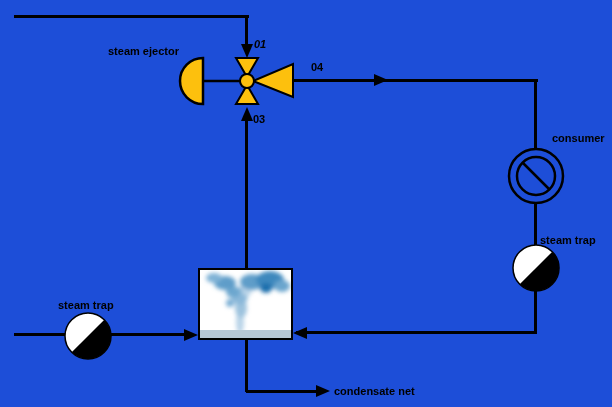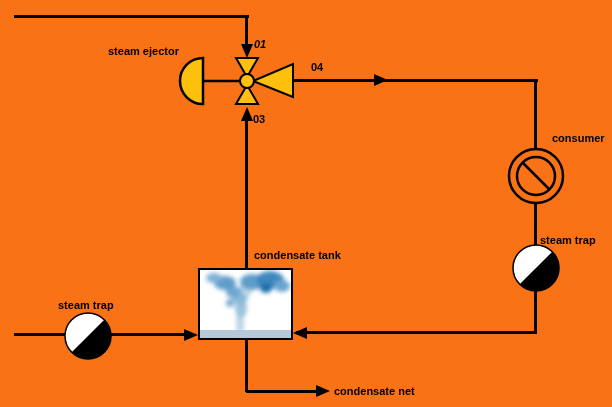--- a/index.html
+++ b/index.html
@@ -1,19 +1,19 @@
 <!DOCTYPE html>
 <html><head>
 <meta charset="utf-8">
 <style>
   html,body{margin:0;padding:0;}
   .stage{
     position:relative;
     width:612px;height:407px;
-    background:#f97316;
+    background:#1d4ed8;
     font-family:"Liberation Sans",sans-serif;
     overflow:hidden;
   }
   .pipe{position:absolute;background:#000;}
   .lbl{
     position:absolute;
     font-size:11px;font-weight:bold;color:#000;
     white-space:nowrap;line-height:12px;
   }
   .arr{position:absolute;width:0;height:0;}
@@ -101,17 +101,16 @@
       <rect x="0" y="60" width="91" height="8" fill="#b7c8d6"></rect>
     </svg>
   </div>
 
   <div class="lbl" style="left:108px;top:45px;">steam ejector</div>
   <div class="lbl" style="left:254px;top:38px;font-style:italic;">01</div>
   <div class="lbl" style="left:297px;top:61px;margin-left:14px;">04</div>
   <div class="lbl" style="left:253px;top:113px;">03</div>
   <div class="lbl" style="left:552px;top:132px;">consumer</div>
   <div class="lbl" style="left:540px;top:234px;">steam trap</div>
-  <div class="lbl" style="left:254px;top:249px;">condensate tank</div>
   <div class="lbl" style="left:58px;top:299px;">steam trap</div>
   <div class="lbl" style="left:334px;top:385px;">condensate net</div>
 
 </div>
 
 </body></html>

